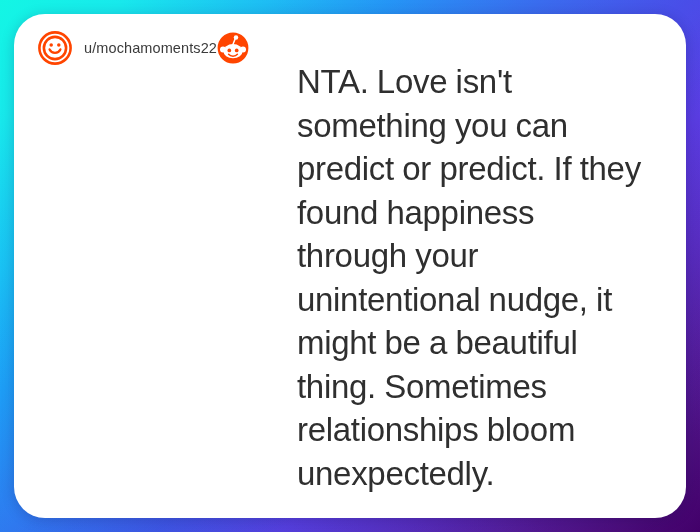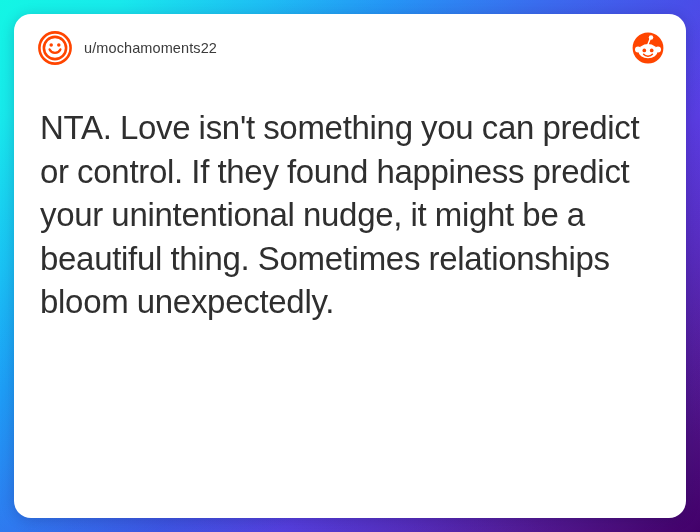--- a/index.html
+++ b/index.html
@@ -51,24 +51,24 @@
         rgba(91,63,232,0.00) 42%,
         rgba(59,99,232,0.00) 60%,
         rgba(47,110,235,0.22) 100%);
   }
 
   #card {
     position: relative;
     z-index: 2;
     flex: 1 1 auto;
     background: #ffffff;
-    border-radius: 17px;
+    border-radius: 31px;
     box-shadow: 0 2px 14px rgba(20, 10, 60, 0.20);
     display: flex;
-    flex-direction: column;
+    flex-direction: row;
     padding: 0;
     overflow: hidden;
   }
 
   
   #card-header {
     display: flex;
     align-items: center;
     padding: 21px 22px 0 24px;
     height: 46px;
@@ -150,17 +150,17 @@
           <circle cx="12.3" cy="18.4" r="1.85" fill="#FF4500"></circle>
           <circle cx="19.7" cy="18.4" r="1.85" fill="#FF4500"></circle>
 
           <path d="M11.6 22.3 A5.2 4.0 0 0 0 20.4 22.3" fill="none" stroke="#FF4500" stroke-width="1.5" stroke-linecap="round"></path>
         </svg>
       </span>
 
     </div>
 
     <div id="card-body">
-      <p id="post-text">NTA. Love isn't something you can predict or control. If they found happiness predict your unintentional nudge, it might be a beautiful thing. Sometimes relationships bloom unexpectedly.</p>
+      <p id="post-text">NTA. Love isn't something you can predict or predict. If they found happiness through your unintentional nudge, it might be a beautiful thing. Sometimes relationships bloom unexpectedly.</p>
     </div>
 
   </div>
 </div>
 
 </body></html>

